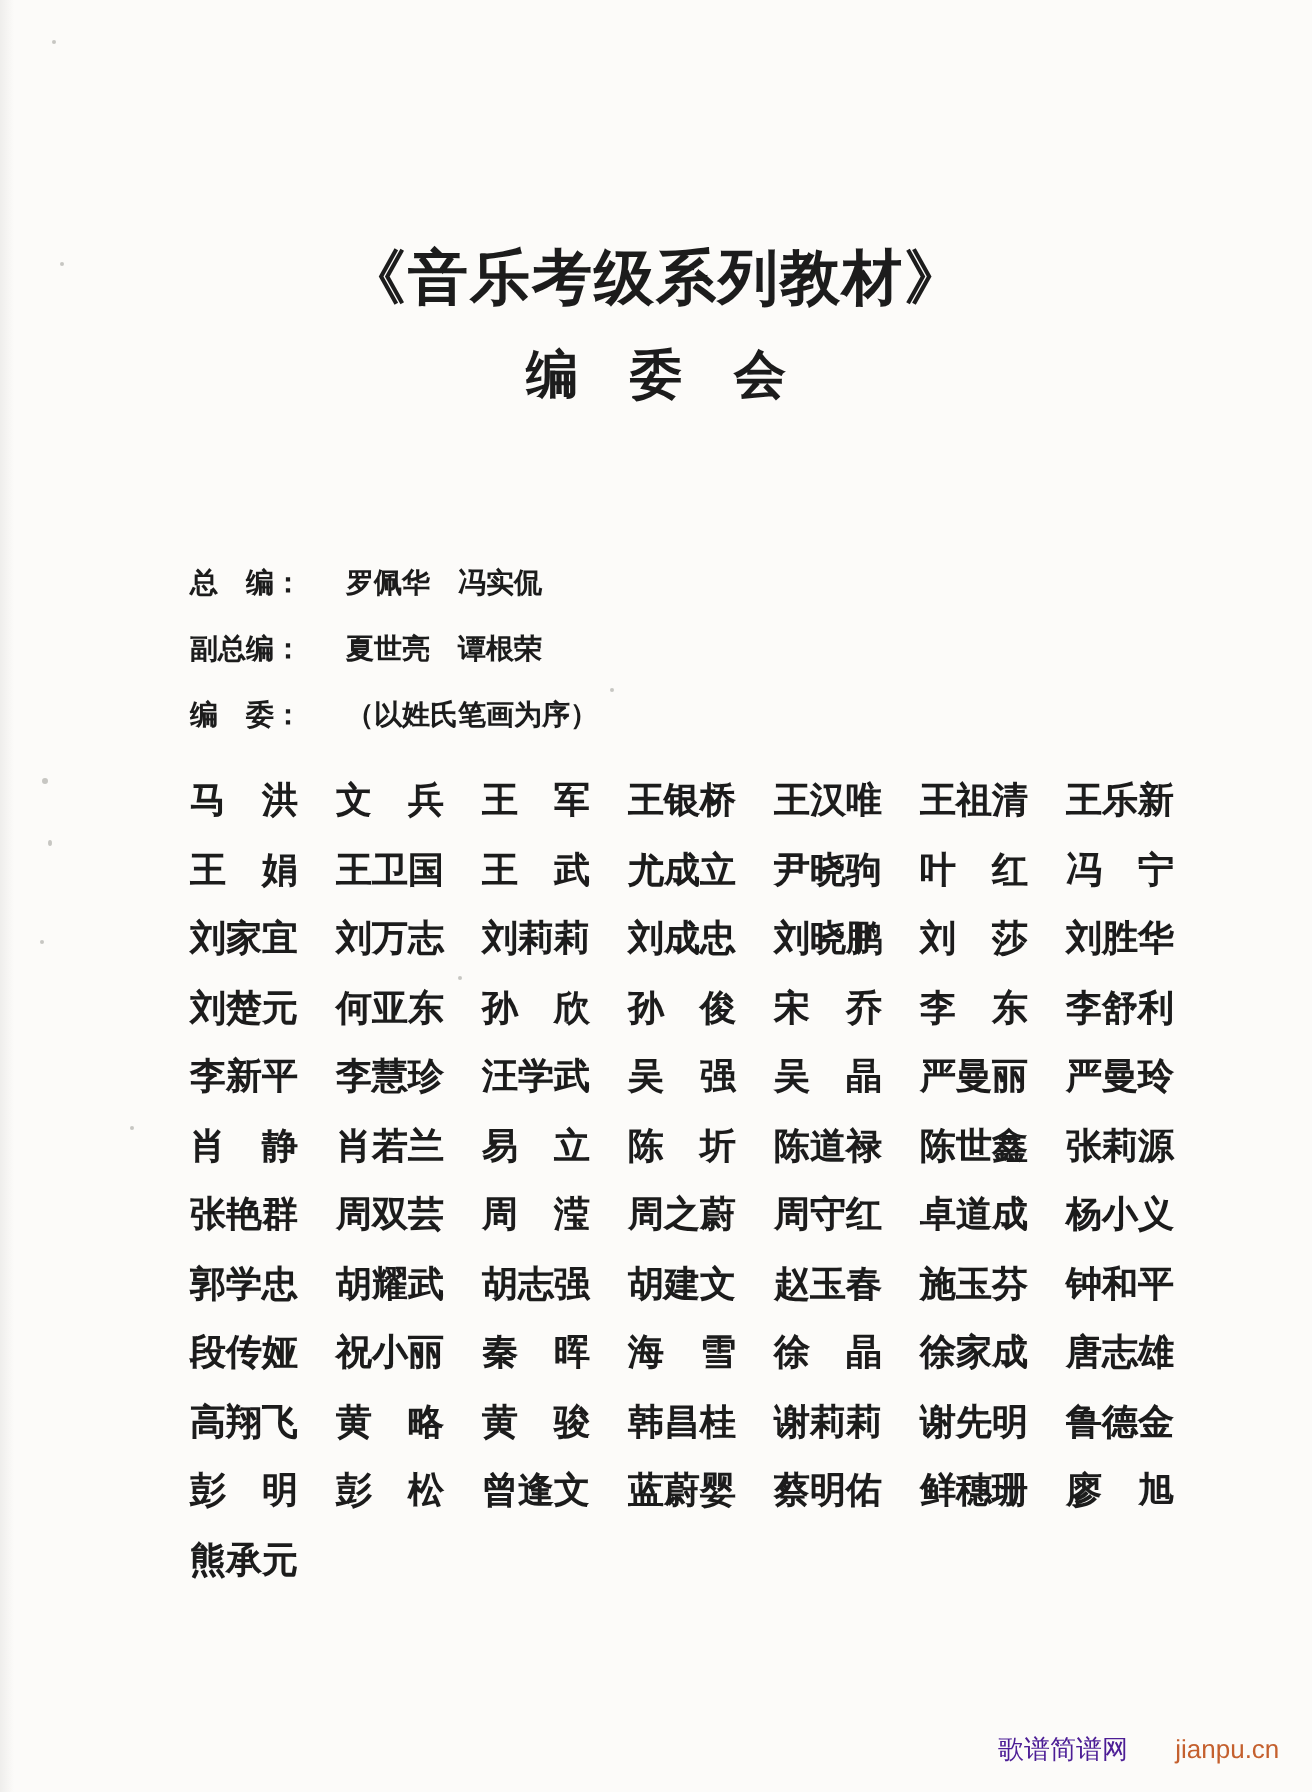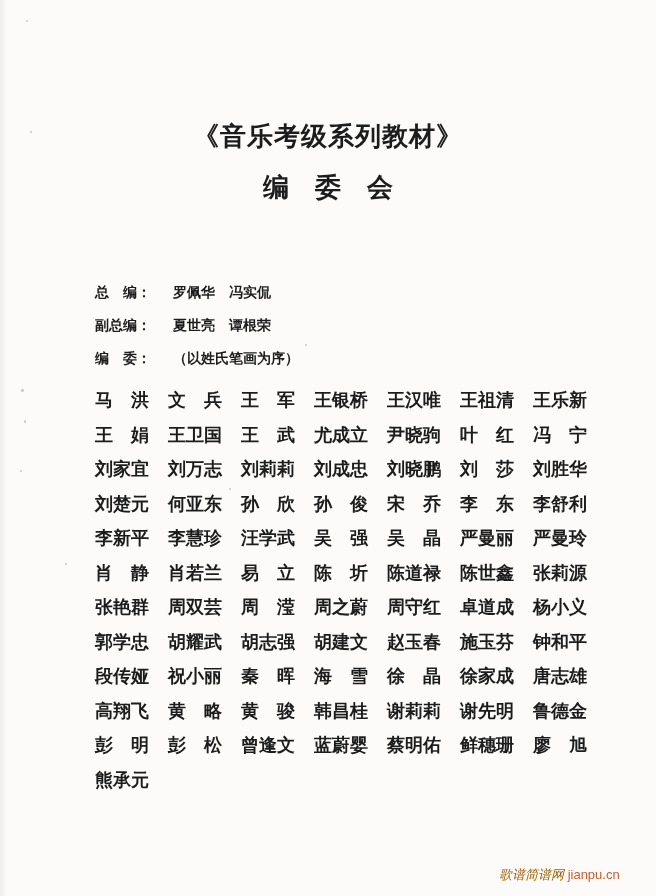--- a/index.html
+++ b/index.html
@@ -12,21 +12,21 @@
     font-family:"Liberation Serif","DejaVu Serif",serif;
     color:#1c1c1c;
   }
   .edge-shade{
     position:absolute;left:0;top:0;width:7px;height:100%;
     background:linear-gradient(to right, rgba(60,60,60,0.07), rgba(0,0,0,0));
   }
   .series-title{
     position:absolute;left:0;top:119px;width:100%;
     text-align:center;
-    font-size:26px;font-weight:700;
+    font-size:30px;font-weight:700;
     letter-spacing:1px;
     white-space:nowrap;
   }
   .committee-title{
     position:absolute;left:0;top:170px;width:100%;
     text-align:center;
     font-size:26px;font-weight:700;
     white-space:nowrap;
   }
   .roles{
@@ -42,22 +42,22 @@
     grid-auto-rows:34.5px;
     font-size:18px;font-weight:600;font-family:Liberation Serif, serif;
   }
   .member{line-height:34.5px;white-space:nowrap;}
   .watermark{
     position:absolute;left:499px;top:866px;
     font-family:"Liberation Sans","DejaVu Sans",sans-serif;
     font-size:13px;
     white-space:nowrap;
   }
-  .wm-name{color:#a16207;font-style:italic;}
-  .wm-url{color:#c4602e;margin-left:0;}
+  .wm-name{color:#4c1d95;}
+  .wm-url{color:#c4602e;margin-left:20px;}
   .speck{position:absolute;background:#9a9a96;border-radius:50%;opacity:.55;}
   .s1{left:26px;top:20px;width:2px;height:2px;}
   .s2{left:30px;top:131px;width:2px;height:2px;}
   .s3{left:21px;top:389px;width:3px;height:3px;}
   .s4{left:24px;top:420px;width:2px;height:3px;}
   .s5{left:20px;top:470px;width:2px;height:2px;}
   .s6{left:229px;top:488px;width:2px;height:2px;}
   .s7{left:305px;top:344px;width:2px;height:2px;}
   .s8{left:65px;top:563px;width:2px;height:2px;}
 </style>

